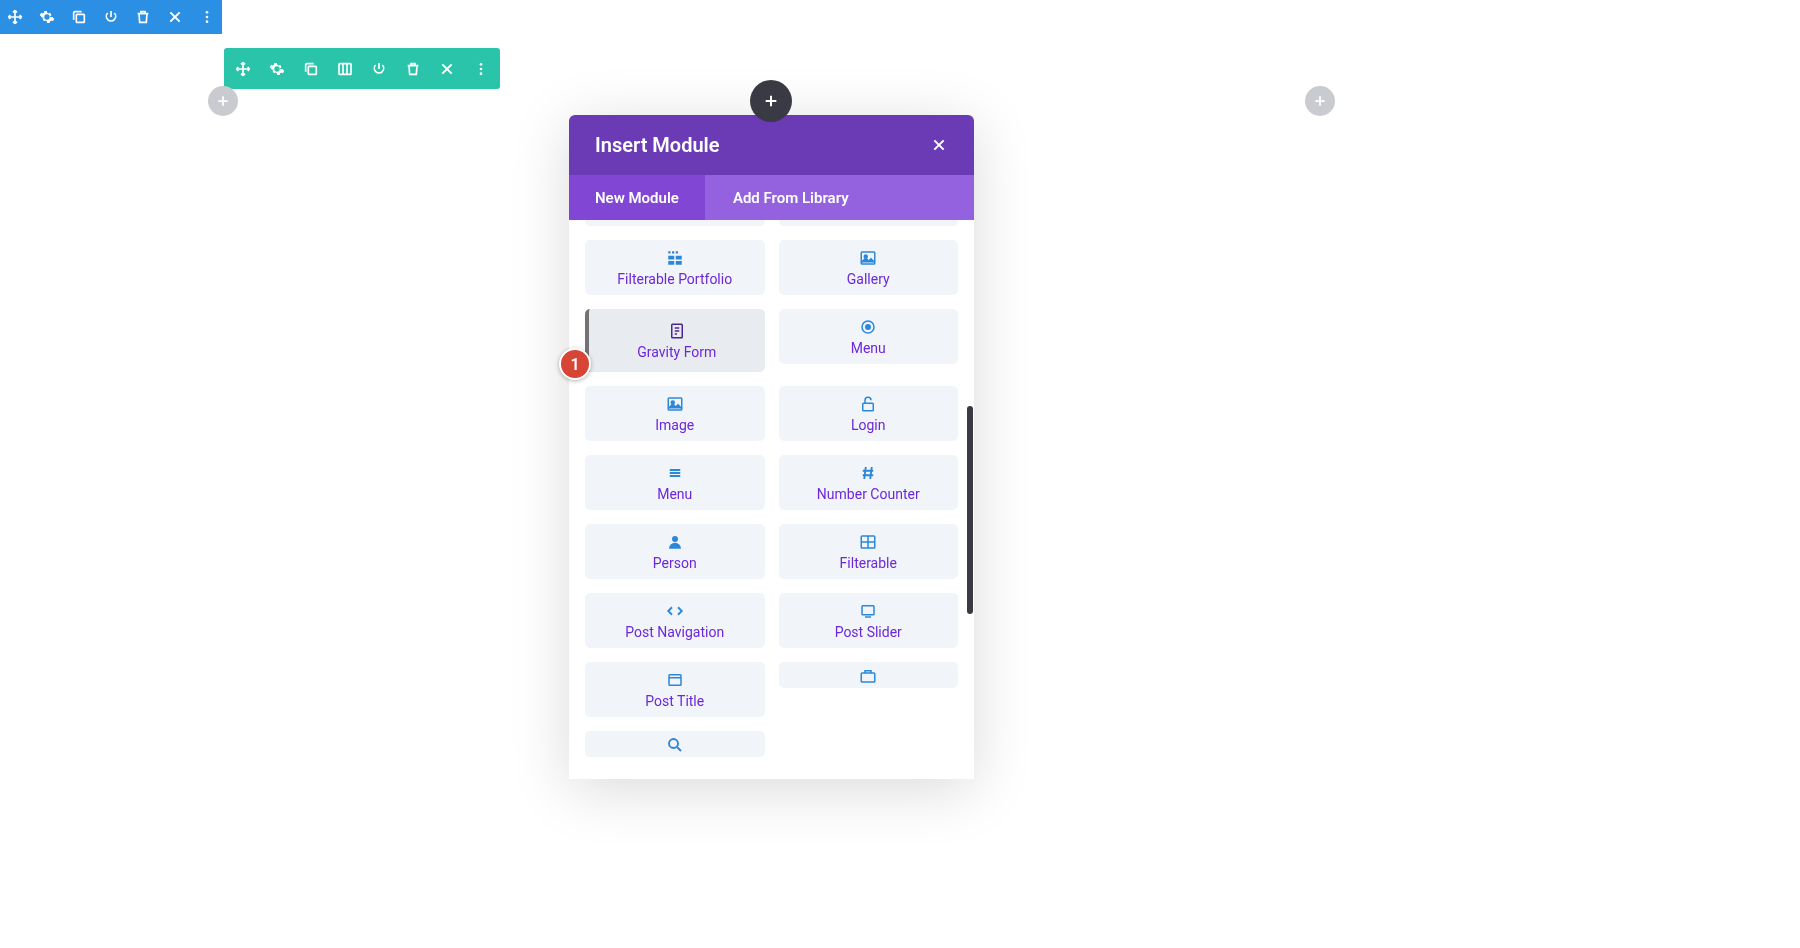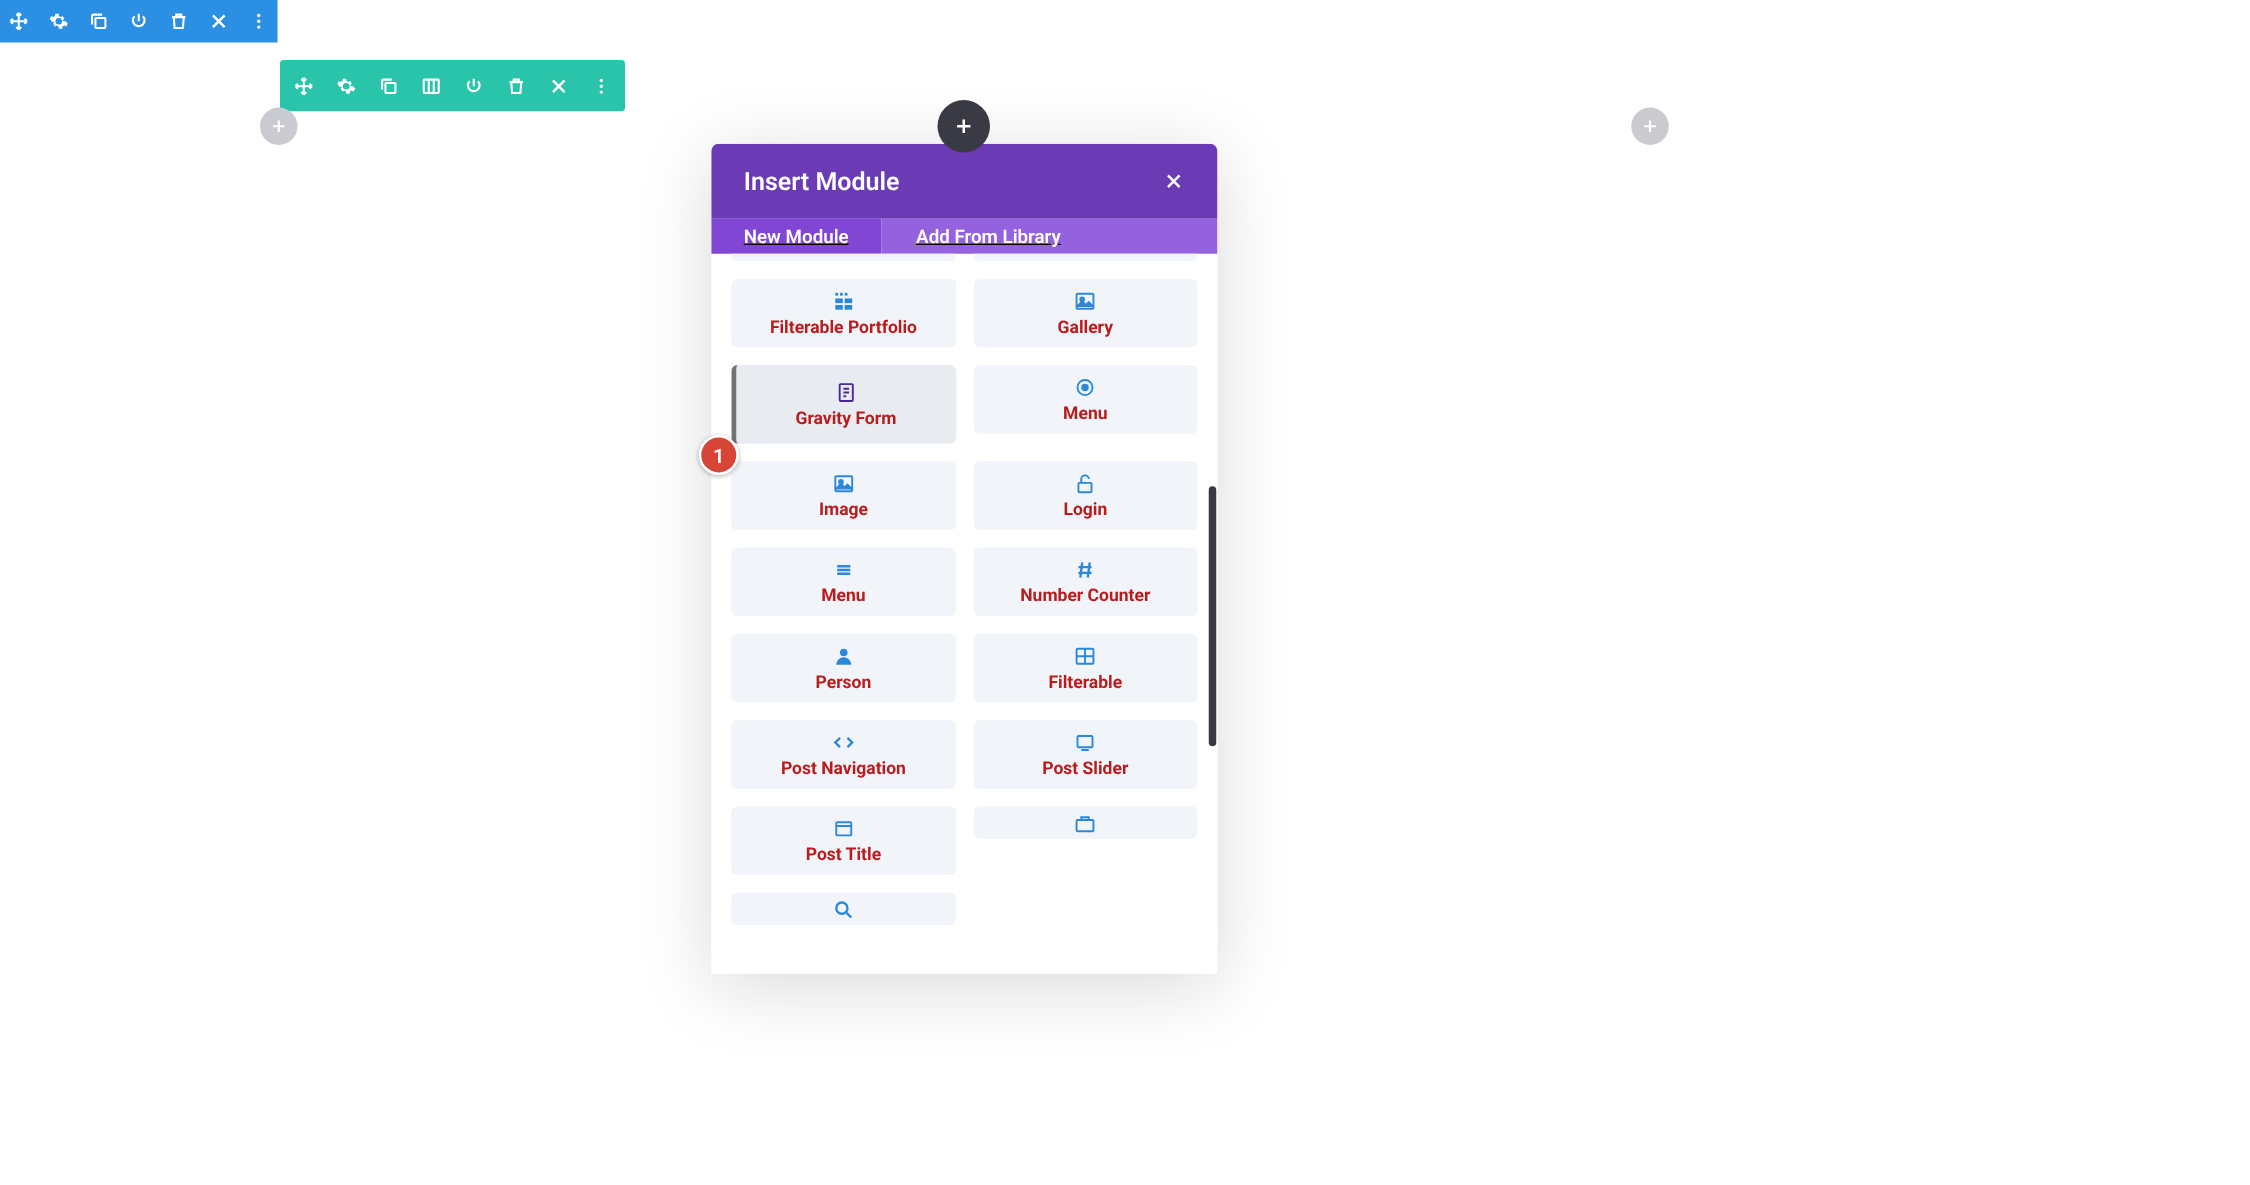--- a/index.html
+++ b/index.html
@@ -93,22 +93,21 @@
     align-items: center;
     justify-content: space-between;
     padding: 15px 26px;
   }
   .modal-header h2 { font-size: 20px; font-weight: 600; }
   .modal-header .close { cursor: pointer; width: 18px; height: 18px; display:flex;align-items:center;justify-content:center; }
   .modal-header .close svg { width: 16px; height: 16px; }
 
   .modal-tabs {
     display: flex;
-    height: 28px;
-    text-decoration: underline;
+    height: 45px;
   }
   .modal-tabs .tab {
     display: flex; align-items: center; justify-content: center;
     font-size: 15px; font-weight: 600;
     color: #fff;
     cursor: pointer;
     padding: 0 26px;
     white-space: nowrap;
   }
   .modal-tabs .tab.active   { background: #8146d4; }
@@ -134,21 +133,21 @@
     flex-direction: column;
     align-items: center;
     justify-content: center;
     gap: 4px;
     cursor: pointer;
     position: relative;
   }
   .module-item.tall { height: 63px; }
   .module-item .mi-icon { color: #2b88d9; width: 18px; height: 18px; display:flex;align-items:center;justify-content:center;}
   .module-item .mi-icon svg { width: 18px; height: 18px; }
-  .module-item .mi-label { font-size: 14px; color: #b91c1c; font-weight: 700; }
+  .module-item .mi-label { font-size: 14px; color: #6d28d9; font-weight: 400; }
   .module-item.selected {
     background: #e8ecf1;
     border-left: 4px solid #737373;
   }
   .module-item.selected .mi-icon { color: #4a2796; }
 
   .module-item.cut-top { height: 38px; justify-content: flex-end; padding-bottom: 6px; }
   .module-item.cut-bottom { height: 26px; justify-content: flex-start; padding-top: 5px;}
 
   

